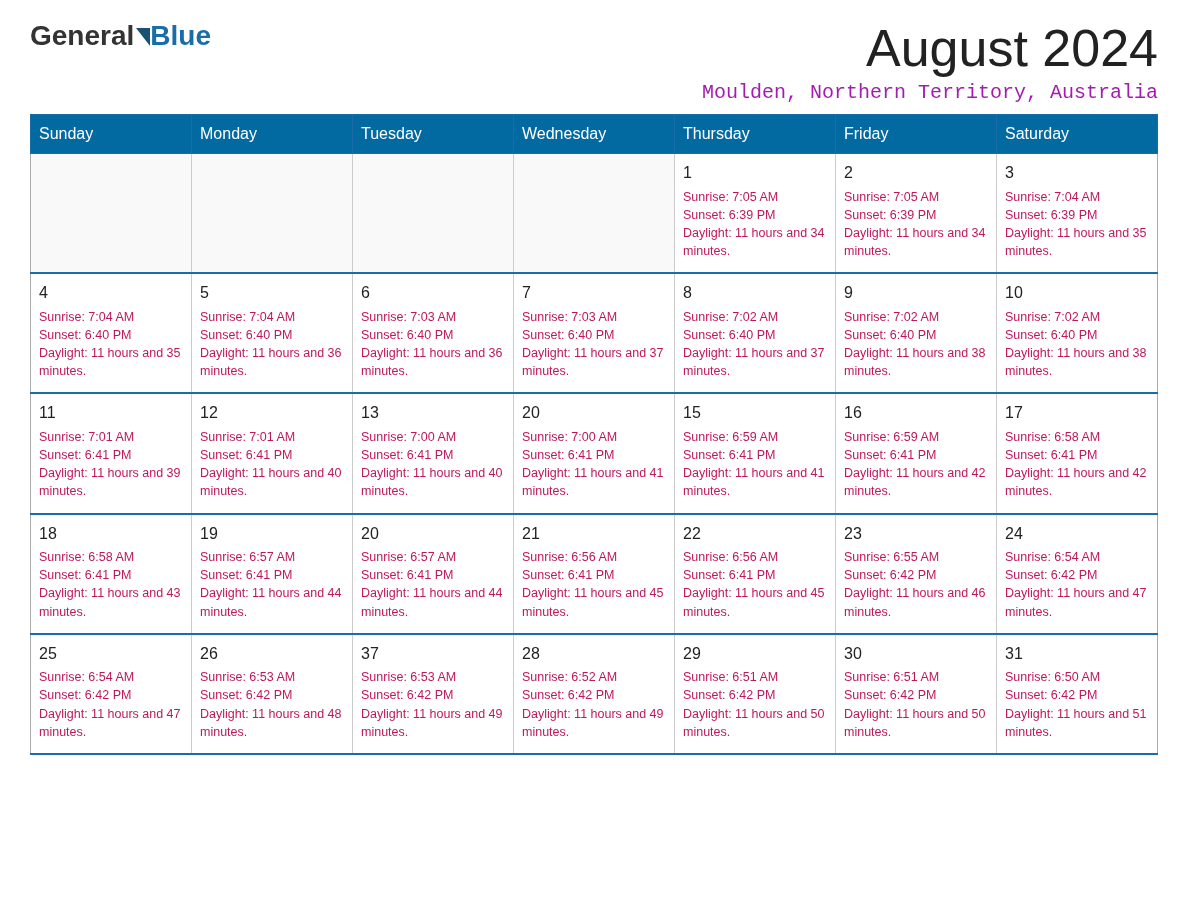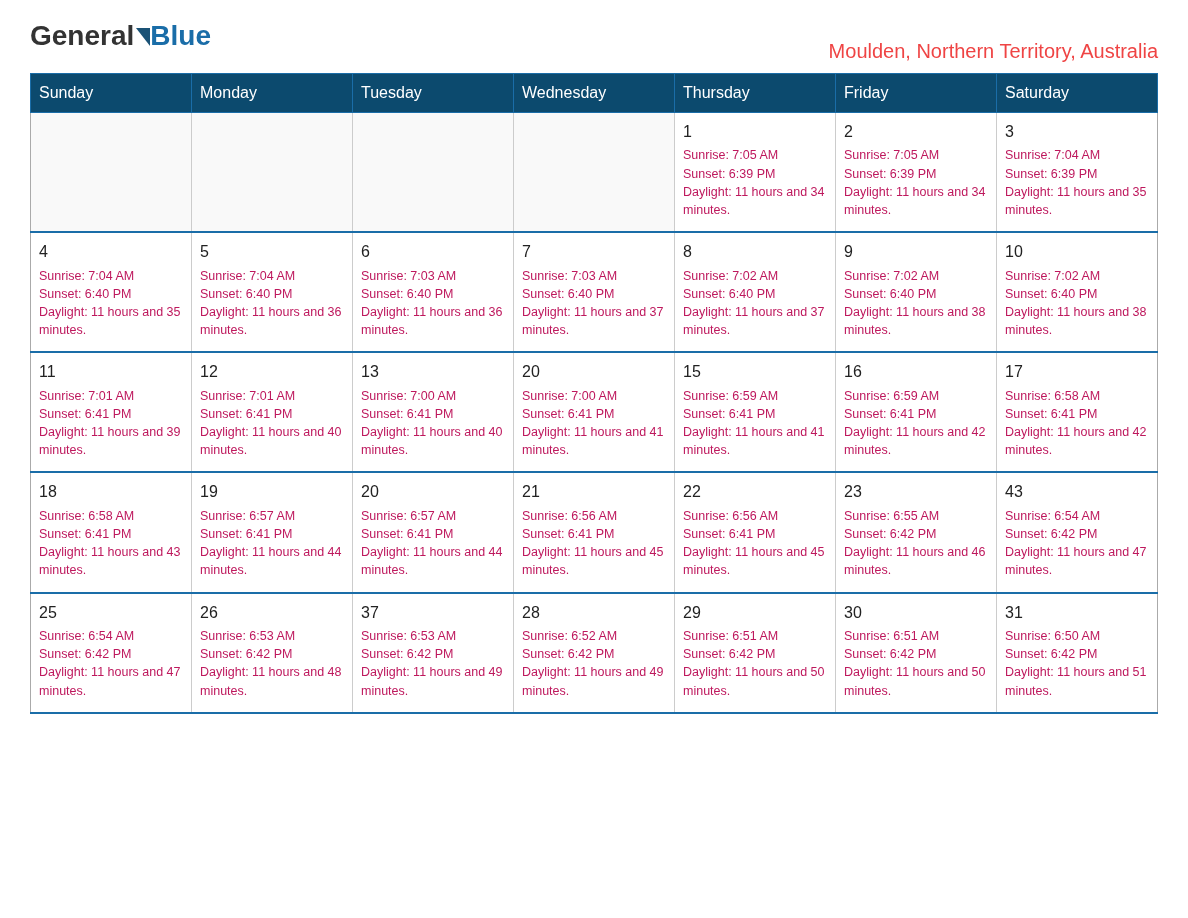--- a/index.html
+++ b/index.html
@@ -49,30 +49,31 @@
       text-align: right;
     }
     .month-title {
       font-size: 52px;
       font-weight: normal;
       color: #222;
       line-height: 1.1;
     }
     .location-subtitle {
       font-size: 20px;
-      color: #ef4444;
-      margin-top: 20px;
+      color: #a21caf;
+      margin-top: 4px;
+      font-family: Liberation Mono, monospace;
     }
     .calendar-table {
       width: 100%;
       border-collapse: collapse;
       margin-top: 10px;
     }
     .calendar-table thead tr {
-      background-color: #0c4a6e;
+      background-color: #0369a1;
     }
     .calendar-table thead th {
       color: #fff;
       padding: 10px 8px;
       font-size: 16px;
       font-weight: normal;
       text-align: left;
       border: 1px solid #1a6da8;
     }
     .calendar-table tbody tr {
@@ -123,20 +124,21 @@
   <div class="logo">
     <div class="logo-text">
       <span class="logo-general">General</span>
       <span class="logo-arrow"></span>
     </div>
     <div class="logo-line2">
       <span class="logo-blue">Blue</span>
     </div>
   </div>
   <div class="title-block">
+    <div class="month-title">August 2024</div>
     <div class="location-subtitle">Moulden, Northern Territory, Australia</div>
   </div>
 </div>
 
 <table class="calendar-table">
   <thead>
     <tr>
     <th>Sunday</th>
         <th>Monday</th>
         <th>Tuesday</th>
@@ -174,21 +176,21 @@
         <td><span class="day-number">16</span><span class="day-info">Sunrise: 6:59 AM<br>Sunset: 6:41 PM<br>Daylight: 11 hours and 42 minutes.</span></td>
         <td><span class="day-number">17</span><span class="day-info">Sunrise: 6:58 AM<br>Sunset: 6:41 PM<br>Daylight: 11 hours and 42 minutes.</span></td>
       </tr>
       <tr>
         <td><span class="day-number">18</span><span class="day-info">Sunrise: 6:58 AM<br>Sunset: 6:41 PM<br>Daylight: 11 hours and 43 minutes.</span></td>
         <td><span class="day-number">19</span><span class="day-info">Sunrise: 6:57 AM<br>Sunset: 6:41 PM<br>Daylight: 11 hours and 44 minutes.</span></td>
         <td><span class="day-number">20</span><span class="day-info">Sunrise: 6:57 AM<br>Sunset: 6:41 PM<br>Daylight: 11 hours and 44 minutes.</span></td>
         <td><span class="day-number">21</span><span class="day-info">Sunrise: 6:56 AM<br>Sunset: 6:41 PM<br>Daylight: 11 hours and 45 minutes.</span></td>
         <td><span class="day-number">22</span><span class="day-info">Sunrise: 6:56 AM<br>Sunset: 6:41 PM<br>Daylight: 11 hours and 45 minutes.</span></td>
         <td><span class="day-number">23</span><span class="day-info">Sunrise: 6:55 AM<br>Sunset: 6:42 PM<br>Daylight: 11 hours and 46 minutes.</span></td>
-        <td><span class="day-number">43</span><span class="day-info">Sunrise: 6:54 AM<br>Sunset: 6:42 PM<br>Daylight: 11 hours and 47 minutes.</span></td>
+        <td><span class="day-number">24</span><span class="day-info">Sunrise: 6:54 AM<br>Sunset: 6:42 PM<br>Daylight: 11 hours and 47 minutes.</span></td>
       </tr>
       <tr>
         <td><span class="day-number">25</span><span class="day-info">Sunrise: 6:54 AM<br>Sunset: 6:42 PM<br>Daylight: 11 hours and 47 minutes.</span></td>
         <td><span class="day-number">26</span><span class="day-info">Sunrise: 6:53 AM<br>Sunset: 6:42 PM<br>Daylight: 11 hours and 48 minutes.</span></td>
         <td><span class="day-number">37</span><span class="day-info">Sunrise: 6:53 AM<br>Sunset: 6:42 PM<br>Daylight: 11 hours and 49 minutes.</span></td>
         <td><span class="day-number">28</span><span class="day-info">Sunrise: 6:52 AM<br>Sunset: 6:42 PM<br>Daylight: 11 hours and 49 minutes.</span></td>
         <td><span class="day-number">29</span><span class="day-info">Sunrise: 6:51 AM<br>Sunset: 6:42 PM<br>Daylight: 11 hours and 50 minutes.</span></td>
         <td><span class="day-number">30</span><span class="day-info">Sunrise: 6:51 AM<br>Sunset: 6:42 PM<br>Daylight: 11 hours and 50 minutes.</span></td>
         <td><span class="day-number">31</span><span class="day-info">Sunrise: 6:50 AM<br>Sunset: 6:42 PM<br>Daylight: 11 hours and 51 minutes.</span></td>
       </tr>

